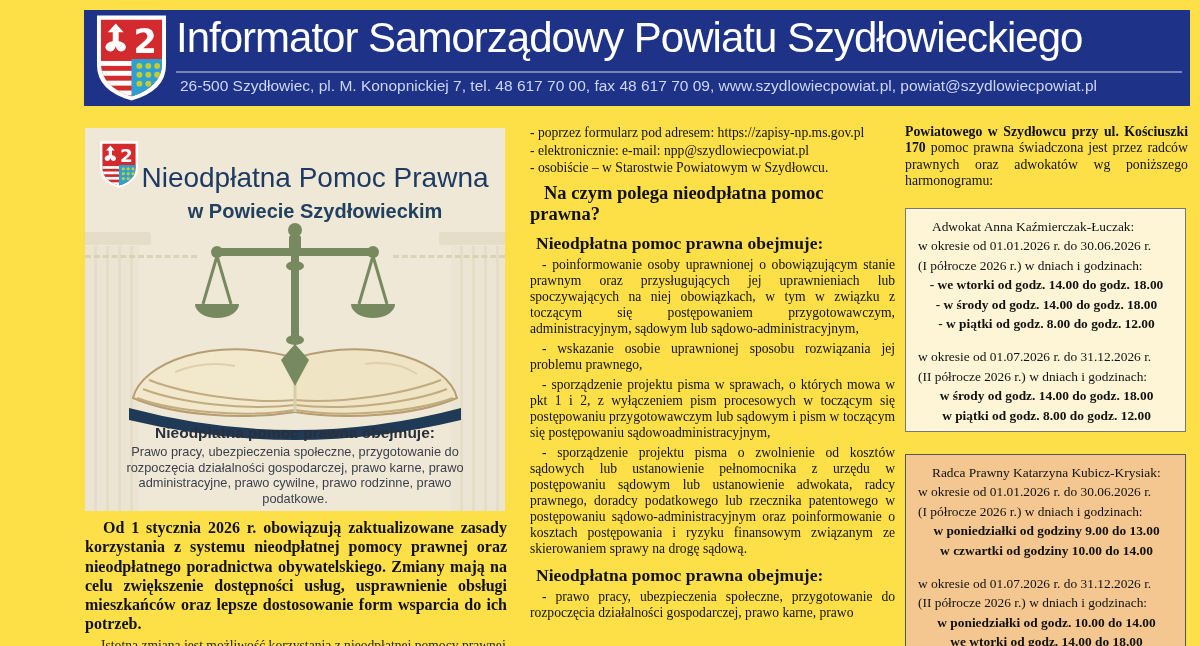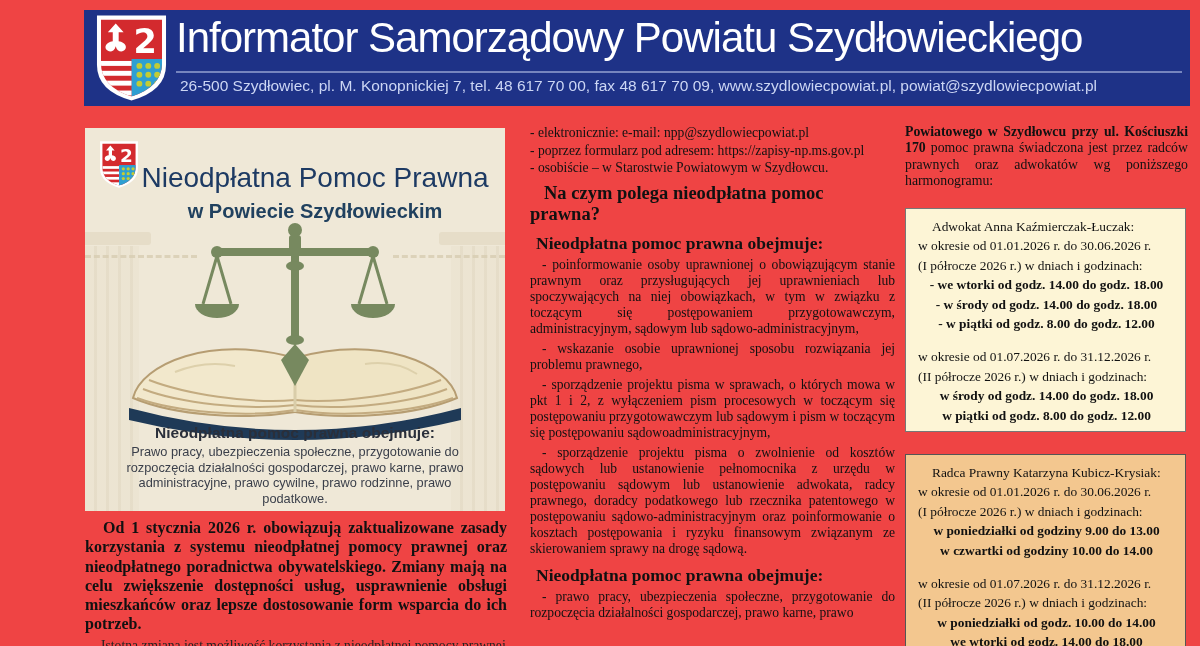--- a/index.html
+++ b/index.html
@@ -1,16 +1,16 @@
 <!DOCTYPE html>
 <html lang="pl"><head>
 <meta charset="utf-8">
 <style>
   html,body{margin:0;padding:0;background:#fff;}
-  .page{position:relative;width:1200px;height:646px;background:#ef4444;overflow:hidden;
+  .page{position:relative;width:1200px;height:646px;background:#fde047;overflow:hidden;
         font-family:"Liberation Serif",serif;color:#111;}
 
   
   .masthead{position:absolute;left:84px;top:10px;width:1106px;height:96px;overflow:hidden;}
   .crest-large{position:absolute;left:11px;top:3px;width:73px;height:90px;}
   .masthead-title{position:absolute;left:92px;top:4px;color:#fff;white-space:nowrap;
         font-family:"Liberation Sans",sans-serif;font-size:42px;letter-spacing:-1px;}
   .masthead-rule{position:absolute;left:92px;right:8px;top:61px;height:2px;background:rgba(205,216,245,.5);}
   .masthead-subtitle{position:absolute;left:96px;top:67px;color:#ccd6f4;white-space:nowrap;
         font-family:"Liberation Sans",sans-serif;font-size:15.5px;}
@@ -151,22 +151,22 @@
     <div class="poster-caption">Nieodpłatna pomoc prawna obejmuje:</div>
     <div class="poster-body">Prawo pracy, ubezpieczenia społeczne, przygotowanie do rozpoczęcia działalności gospodarczej, prawo karne, prawo administracyjne, prawo cywilne, prawo rodzinne, prawo podatkowe.</div>
   </section>
 
   <article class="left-lead">
     <p class="lead-p">Od 1 stycznia 2026 r. obowiązują zaktualizowane zasady korzystania z systemu nieodpłatnej pomocy prawnej oraz nieodpłatnego poradnictwa obywatelskiego. Zmiany mają na celu zwiększenie dostępności usług, usprawnienie obsługi mieszkańców oraz lepsze dostosowanie form wsparcia do ich potrzeb.</p>
     <p class="partial-p">Istotną zmianą jest możliwość korzystania z nieodpłatnej pomocy prawnej</p>
   </article>
 
   <article class="mid-col">
+    <div class="mid-item">- poprzez formularz pod adresem: https://zapisy-np.ms.gov.pl</div>
     <div class="mid-item">- elektronicznie: e-mail: npp@szydlowiecpowiat.pl</div>
-    <div class="mid-item">- poprzez formularz pod adresem: https://zapisy-np.ms.gov.pl</div>
     <div class="mid-item">- osobiście – w Starostwie Powiatowym w Szydłowcu.</div>
     <h2 class="mid-h1">Na czym polega nieodpłatna pomoc prawna?</h2>
     <h3 class="mid-h2">Nieodpłatna pomoc prawna obejmuje:</h3>
     <p class="mid-p">- poinformowanie osoby uprawnionej o obowiązującym stanie prawnym oraz przysługujących jej uprawnieniach lub spoczywających na niej obowiązkach, w tym w związku z toczącym się postępowaniem przygotowawczym, administracyjnym, sądowym lub sądowo-administracyjnym,</p>
     <p class="mid-p">- wskazanie osobie uprawnionej sposobu rozwiązania jej problemu prawnego,</p>
     <p class="mid-p">- sporządzenie projektu pisma w sprawach, o których mowa w pkt 1 i 2, z wyłączeniem pism procesowych w toczącym się postępowaniu przygotowawczym lub sądowym i pism w toczącym się postępowaniu sądowoadministracyjnym,</p>
     <p class="mid-p">- sporządzenie projektu pisma o zwolnienie od kosztów sądowych lub ustanowienie pełnomocnika z urzędu w postępowaniu sądowym lub ustanowienie adwokata, radcy prawnego, doradcy podatkowego lub rzecznika patentowego w postępowaniu sądowo-administracyjnym oraz poinformowanie o kosztach postępowania i ryzyku finansowym związanym ze skierowaniem sprawy na drogę sądową.</p>
     <h3 class="mid-h2">Nieodpłatna pomoc prawna obejmuje:</h3>
     <p class="mid-p">- prawo pracy, ubezpieczenia społeczne, przygotowanie do rozpoczęcia działalności gospodarczej, prawo karne, prawo</p>
   </article>

